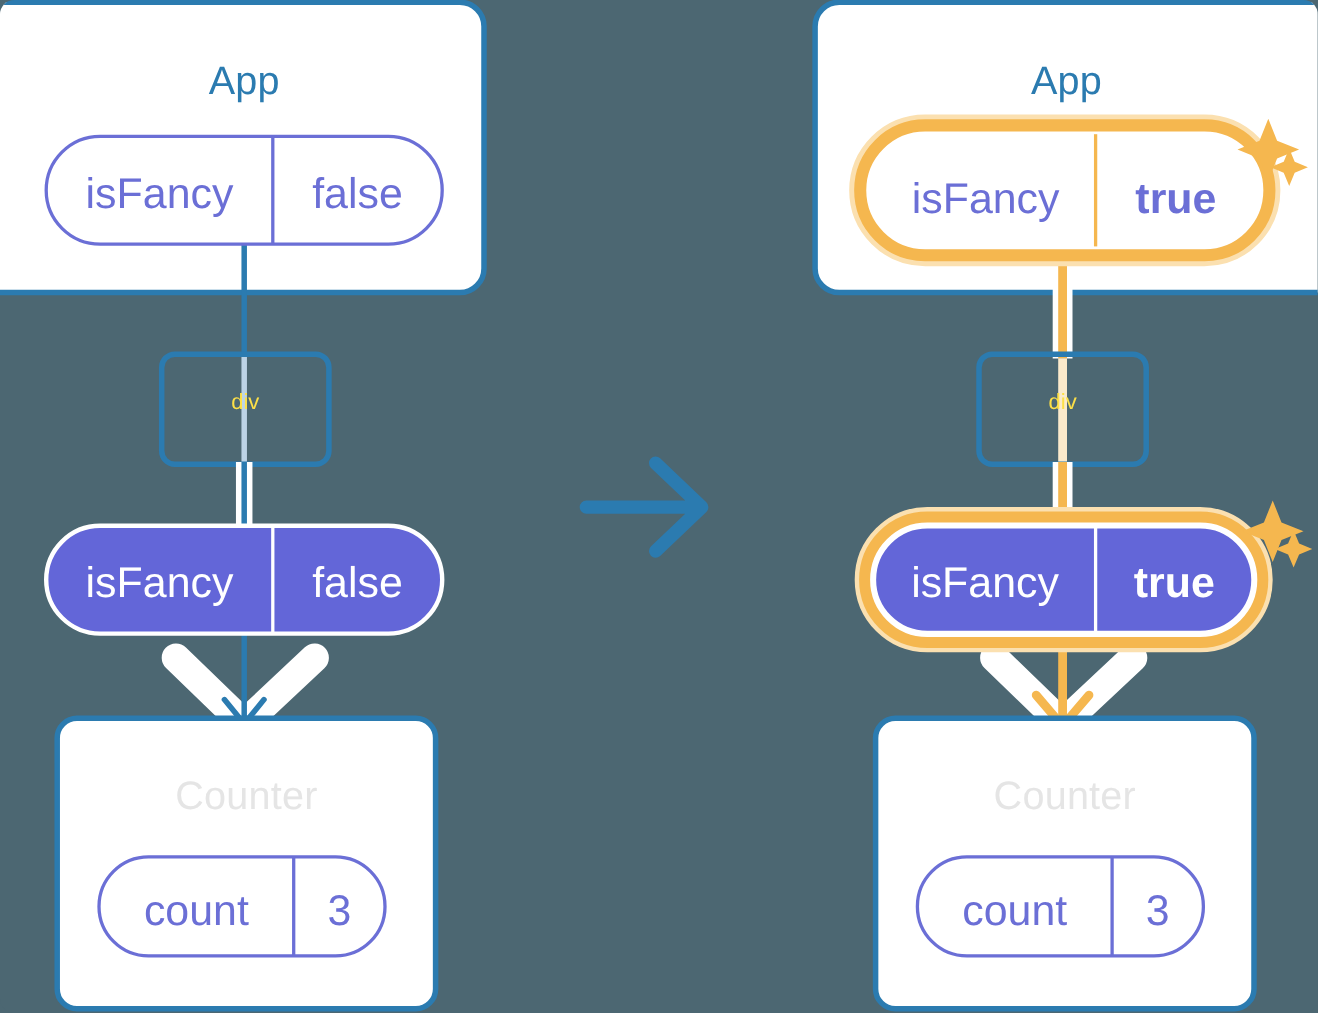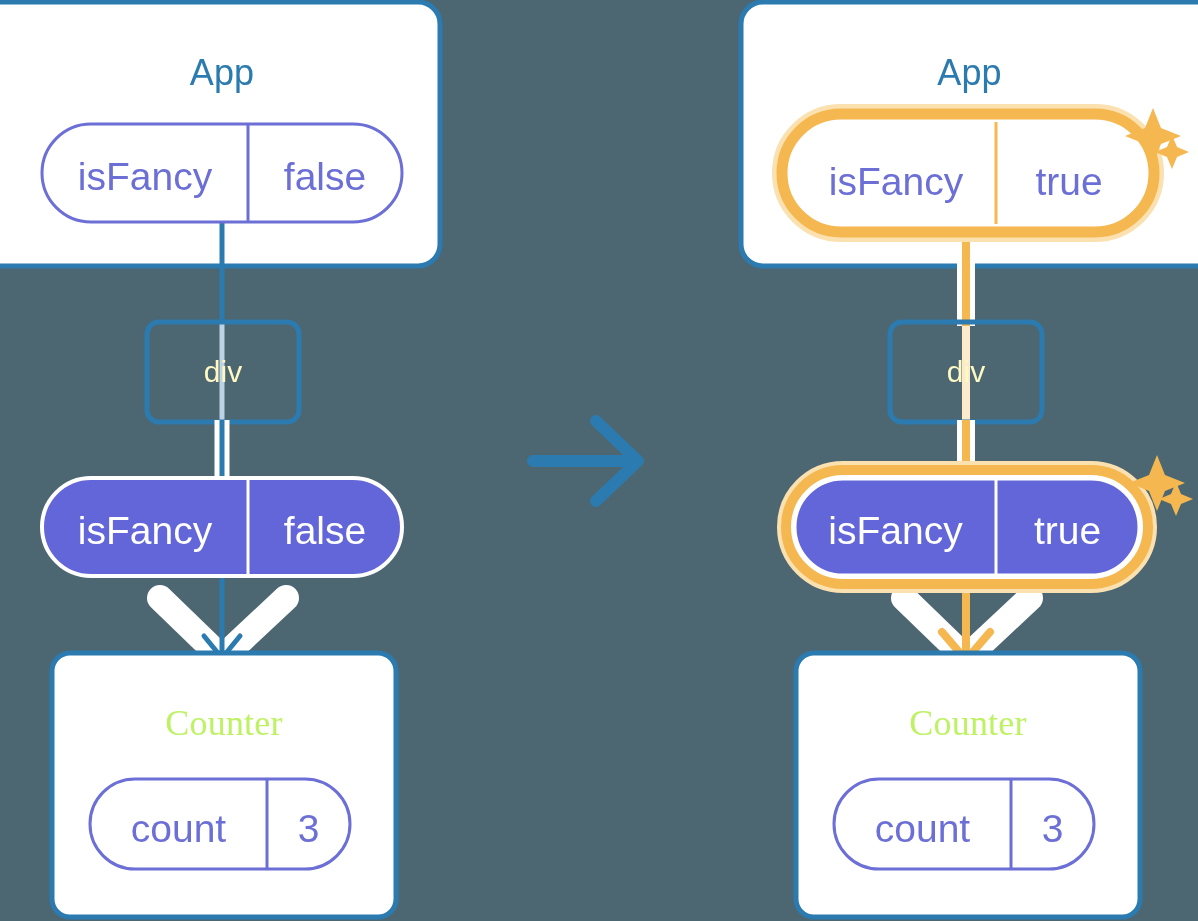--- a/index.html
+++ b/index.html
@@ -7,51 +7,52 @@
     padding: 0;
     background: #4c6772;
   }
   #stage {
     position: relative;
     width: 1198px;
     height: 921px;
     background: #4c6772;
     font-family: "Liberation Sans", sans-serif;
     overflow: hidden;
+    border-radius: 13px;
   }
   svg.layer {
     position: absolute;
     left: 0;
     top: 0;
     width: 1198px;
     height: 921px;
     overflow: visible;
   }
   .txt {
     position: absolute;
     white-space: nowrap;
     pointer-events: none;
   }
   .comp-title {
     color: #2b6cb0;
     font-size: 36px;
     letter-spacing: 0.2px;
   }
   .title-app { color: #2b7bb0; }
-  .title-counter { color: #bef264; font-family: Liberation Serif, serif; }
+  .title-counter { color: #e5e5e5; }
   .div-label {
-    color: #fef9c3;
-    font-size: 30px;
+    color: #fde047;
+    font-size: 20px;
   }
   .pill-txt {
     font-size: 39px;
     color: #6b6fd6;
   }
   .pill-txt.on-purple { color: #ffffff; }
-  .pill-txt.bold { font-weight: normal; }
+  .pill-txt.bold { font-weight: bold; }
 </style>
 </head>
 <body>
 
 <div id="stage">
 
   <svg class="layer" viewBox="0 0 1198 921">
 
     <rect x="-24" y="2" width="464" height="264" rx="22" ry="22" fill="#ffffff" stroke="#2b7bb0" stroke-width="5"></rect>
 

